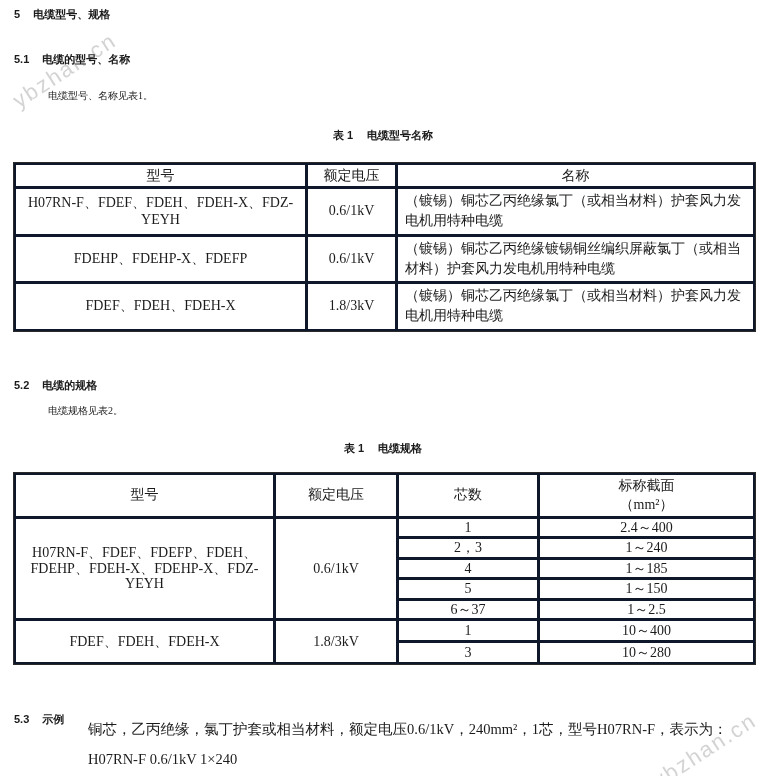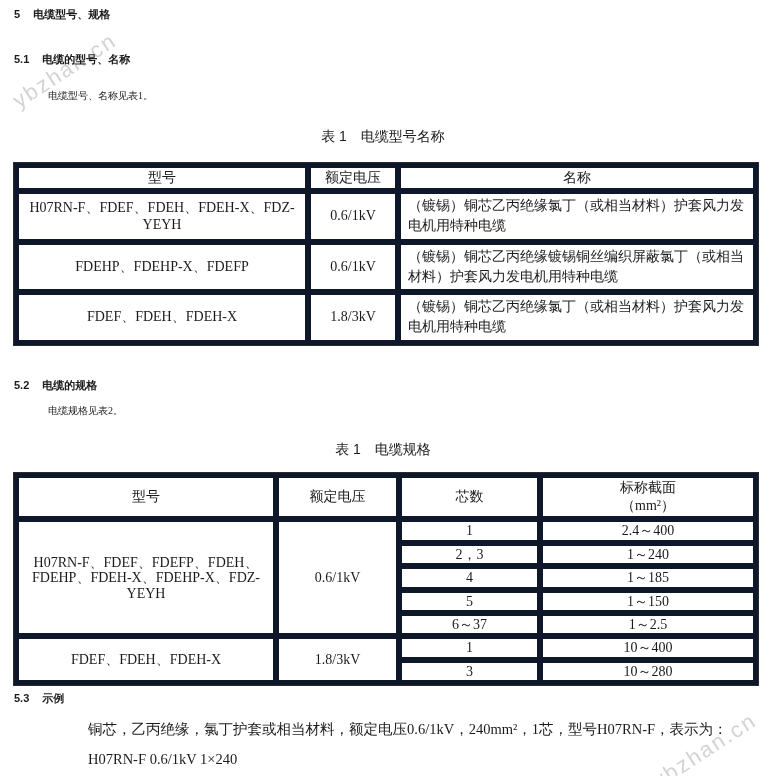--- a/index.html
+++ b/index.html
@@ -13,29 +13,29 @@
   .heading {
     font-family:"Liberation Sans","DejaVu Sans",sans-serif;
     font-weight:bold; font-size:11px; white-space:nowrap;
   }
   .heading .num { display:inline-block; }
   .heading .ttl { display:inline-block; margin-left:13px; }
   .para { font-size:10px; white-space:nowrap; }
   .caption {
     width:740px; left:13px; text-align:center;
     font-family:"Liberation Sans","DejaVu Sans",sans-serif;
-    font-weight:normal; font-size:14px;
+    font-weight:bold; font-size:11px;
   }
   .caption .cap-label { margin-right:14px; }
   table {
     border-collapse:collapse; table-layout:fixed;
     width:740px; font-size:14px; color:#1b1b1b;
   }
   th, td {
-    border:6px solid #0f172a;
+    border:3px solid #0f172a;
     text-align:center; vertical-align:middle;
     padding:1px 4px; font-weight:normal;
   }
   .tbl-frame { outline:1.5px solid #2a2a2a; outline-offset:-1px; }
   #table1 col.c-model { width:292px; }
   #table1 col.c-volt  { width:90px; }
   #table1 col.c-name  { width:358px; }
   #table1 .name-cell  { text-align:left; padding:2px 7px; line-height:1.45; }
   #table1 .remark-cell{ text-align:left; padding:4px 8px; height:34px; }
   #table1 .hdr-row th { height:24px; }
@@ -163,17 +163,17 @@
     <td>1</td>
     <td>10～400</td>
   </tr>
   <tr class="spec g2">
     <td>3</td>
     <td>10～280</td>
   </tr>
 </tbody>
   </table>
 
-<div class="abs heading" style="left:14px; top:691px;">
+<div class="abs heading" style="left:14px; top:712px;">
   <span class="num">5.3</span><span class="ttl">示例</span>
 </div>
 <div class="abs example-line" style="left:48px; top:720px;">铜芯，乙丙绝缘，氯丁护套或相当材料，额定电压0.6/1kV，240mm²，1芯，型号H07RN-F，表示为：</div>
 <div class="abs example-line" style="left:48px; top:751px;">H07RN-F 0.6/1kV 1×240</div>
 
 </body></html>

